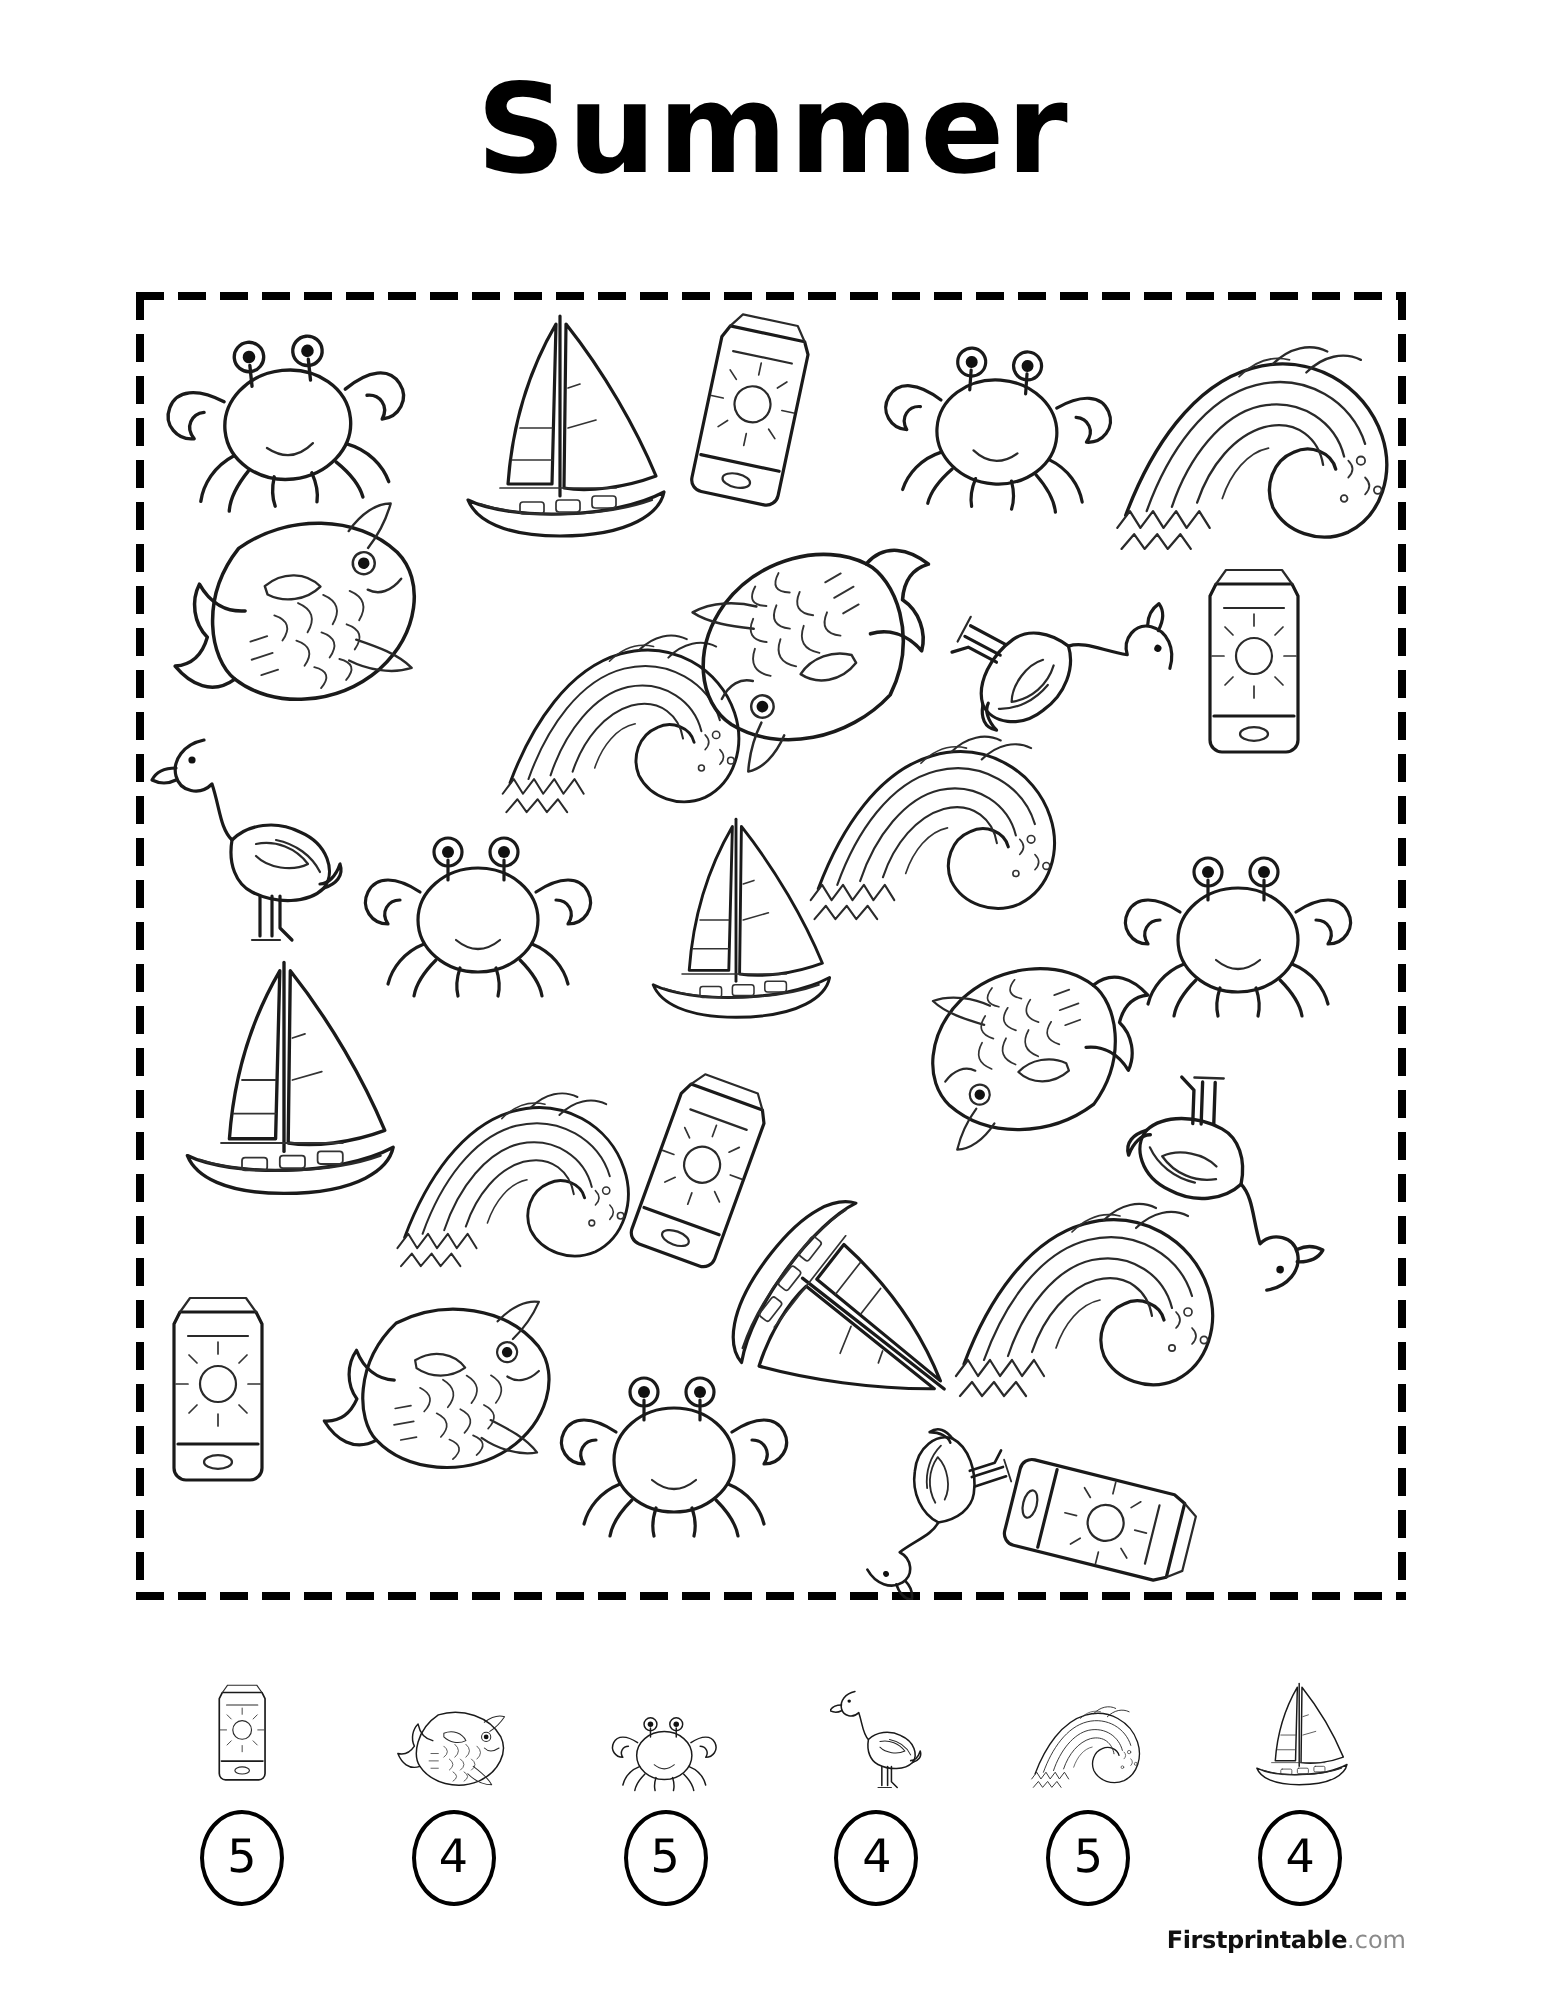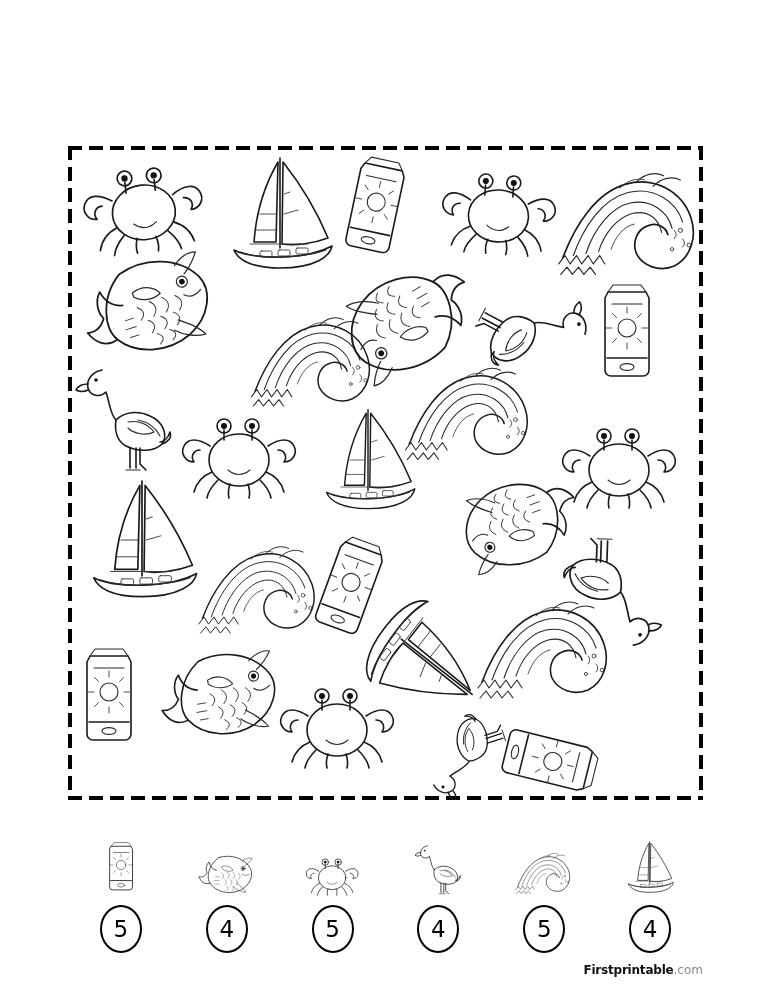--- a/index.html
+++ b/index.html
@@ -85,20 +85,21 @@
   .ln{fill:none;stroke:#1a1a1a;stroke-width:1.6;stroke-linecap:round;stroke-linejoin:round;}
   .ln-thin{fill:none;stroke:#2a2a2a;stroke-width:1.1;stroke-linecap:round;stroke-linejoin:round;}
   .ln-fine{fill:none;stroke:#333;stroke-width:.85;stroke-linecap:round;stroke-linejoin:round;}
   .blk{fill:#111;}
 </style>
 </head>
 <body>
 
 <div class="page">
 
+  <div class="title">Summer</div>
 
   <div class="frame">
     <div class="canvas" id="canvas">
         <div class="item" style="left: 16px; top: 10px; width: 118px; height: 96px; transform: rotate(-6deg) scale(1.05); transform-origin: 50% 50%;">
     <svg width="118" height="96" viewBox="0 0 118 96">
       <ellipse class="ln" cx="59" cy="56" rx="30" ry="26"></ellipse>
       <path class="ln" d="M44 36 v-10"></path>
             <path class="ln" d="M72 36 v-10"></path>
       <circle class="ln" cx="44" cy="22" r="7"></circle>
             <circle class="ln" cx="72" cy="22" r="7"></circle>

